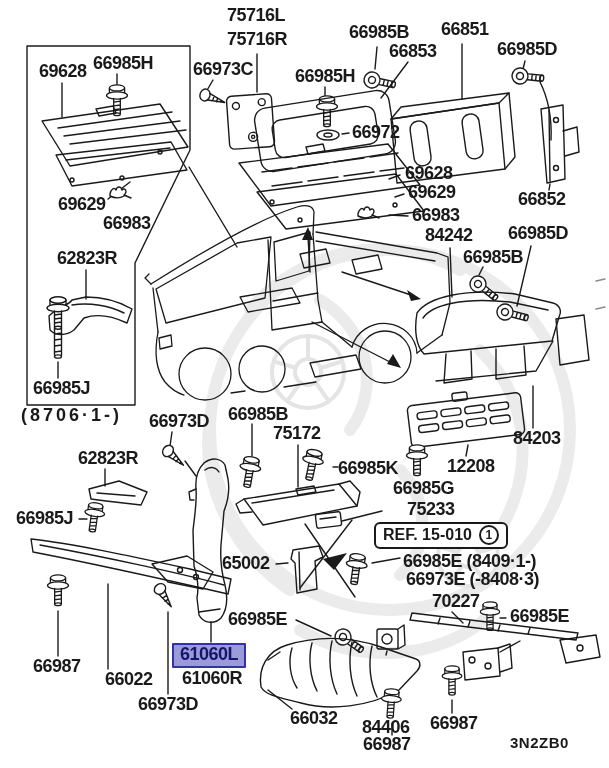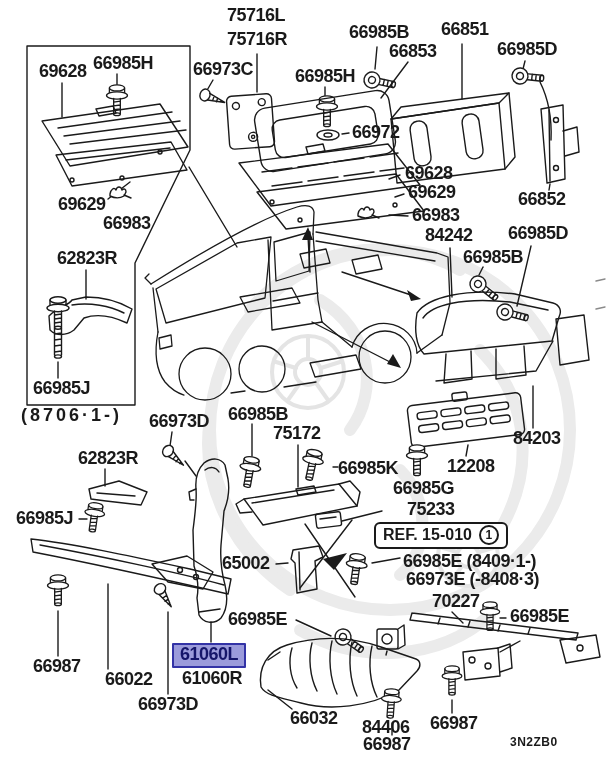--- a/index.html
+++ b/index.html
@@ -396,21 +396,21 @@
       <div class="plabel" style="left: 228px; top: 612px;">66985E</div>
       <div class="plabel" style="left: 33px; top: 659px;">66987</div>
       <div class="plabel" style="left: 85px; top: 672px; margin-left: 20px;">66022</div>
       <div class="plabel hl" style="left: 172px; top: 643px;">61060L</div>
       <div class="plabel" style="left: 182px; top: 671px;">61060R</div>
       <div class="plabel" style="left: 138px; top: 697px;">66973D</div>
       <div class="plabel" style="left: 362px; top: 687px; margin-top: 33px;">84406</div>
       <div class="plabel" style="left: 290px; top: 711px;">66032</div>
       <div class="plabel" style="left: 363px; top: 737px;">66987</div>
       <div class="plabel" style="left: 430px; top: 716px;">66987</div>
-      <div class="plabel" style="left: 510px; top: 735px; font-size: 12px; letter-spacing: 0.5px;">3N2ZB0</div>
+      <div class="plabel" style="left: 510px; top: 735px; font-size: 15px; letter-spacing: 0.5px;">3N2ZB0</div>
     </div>
 
 <div class="refbox">
   <span>REF. 15-010</span>
   <span class="refnum">1</span>
 </div>
 
 </div>
 
 </body></html>

